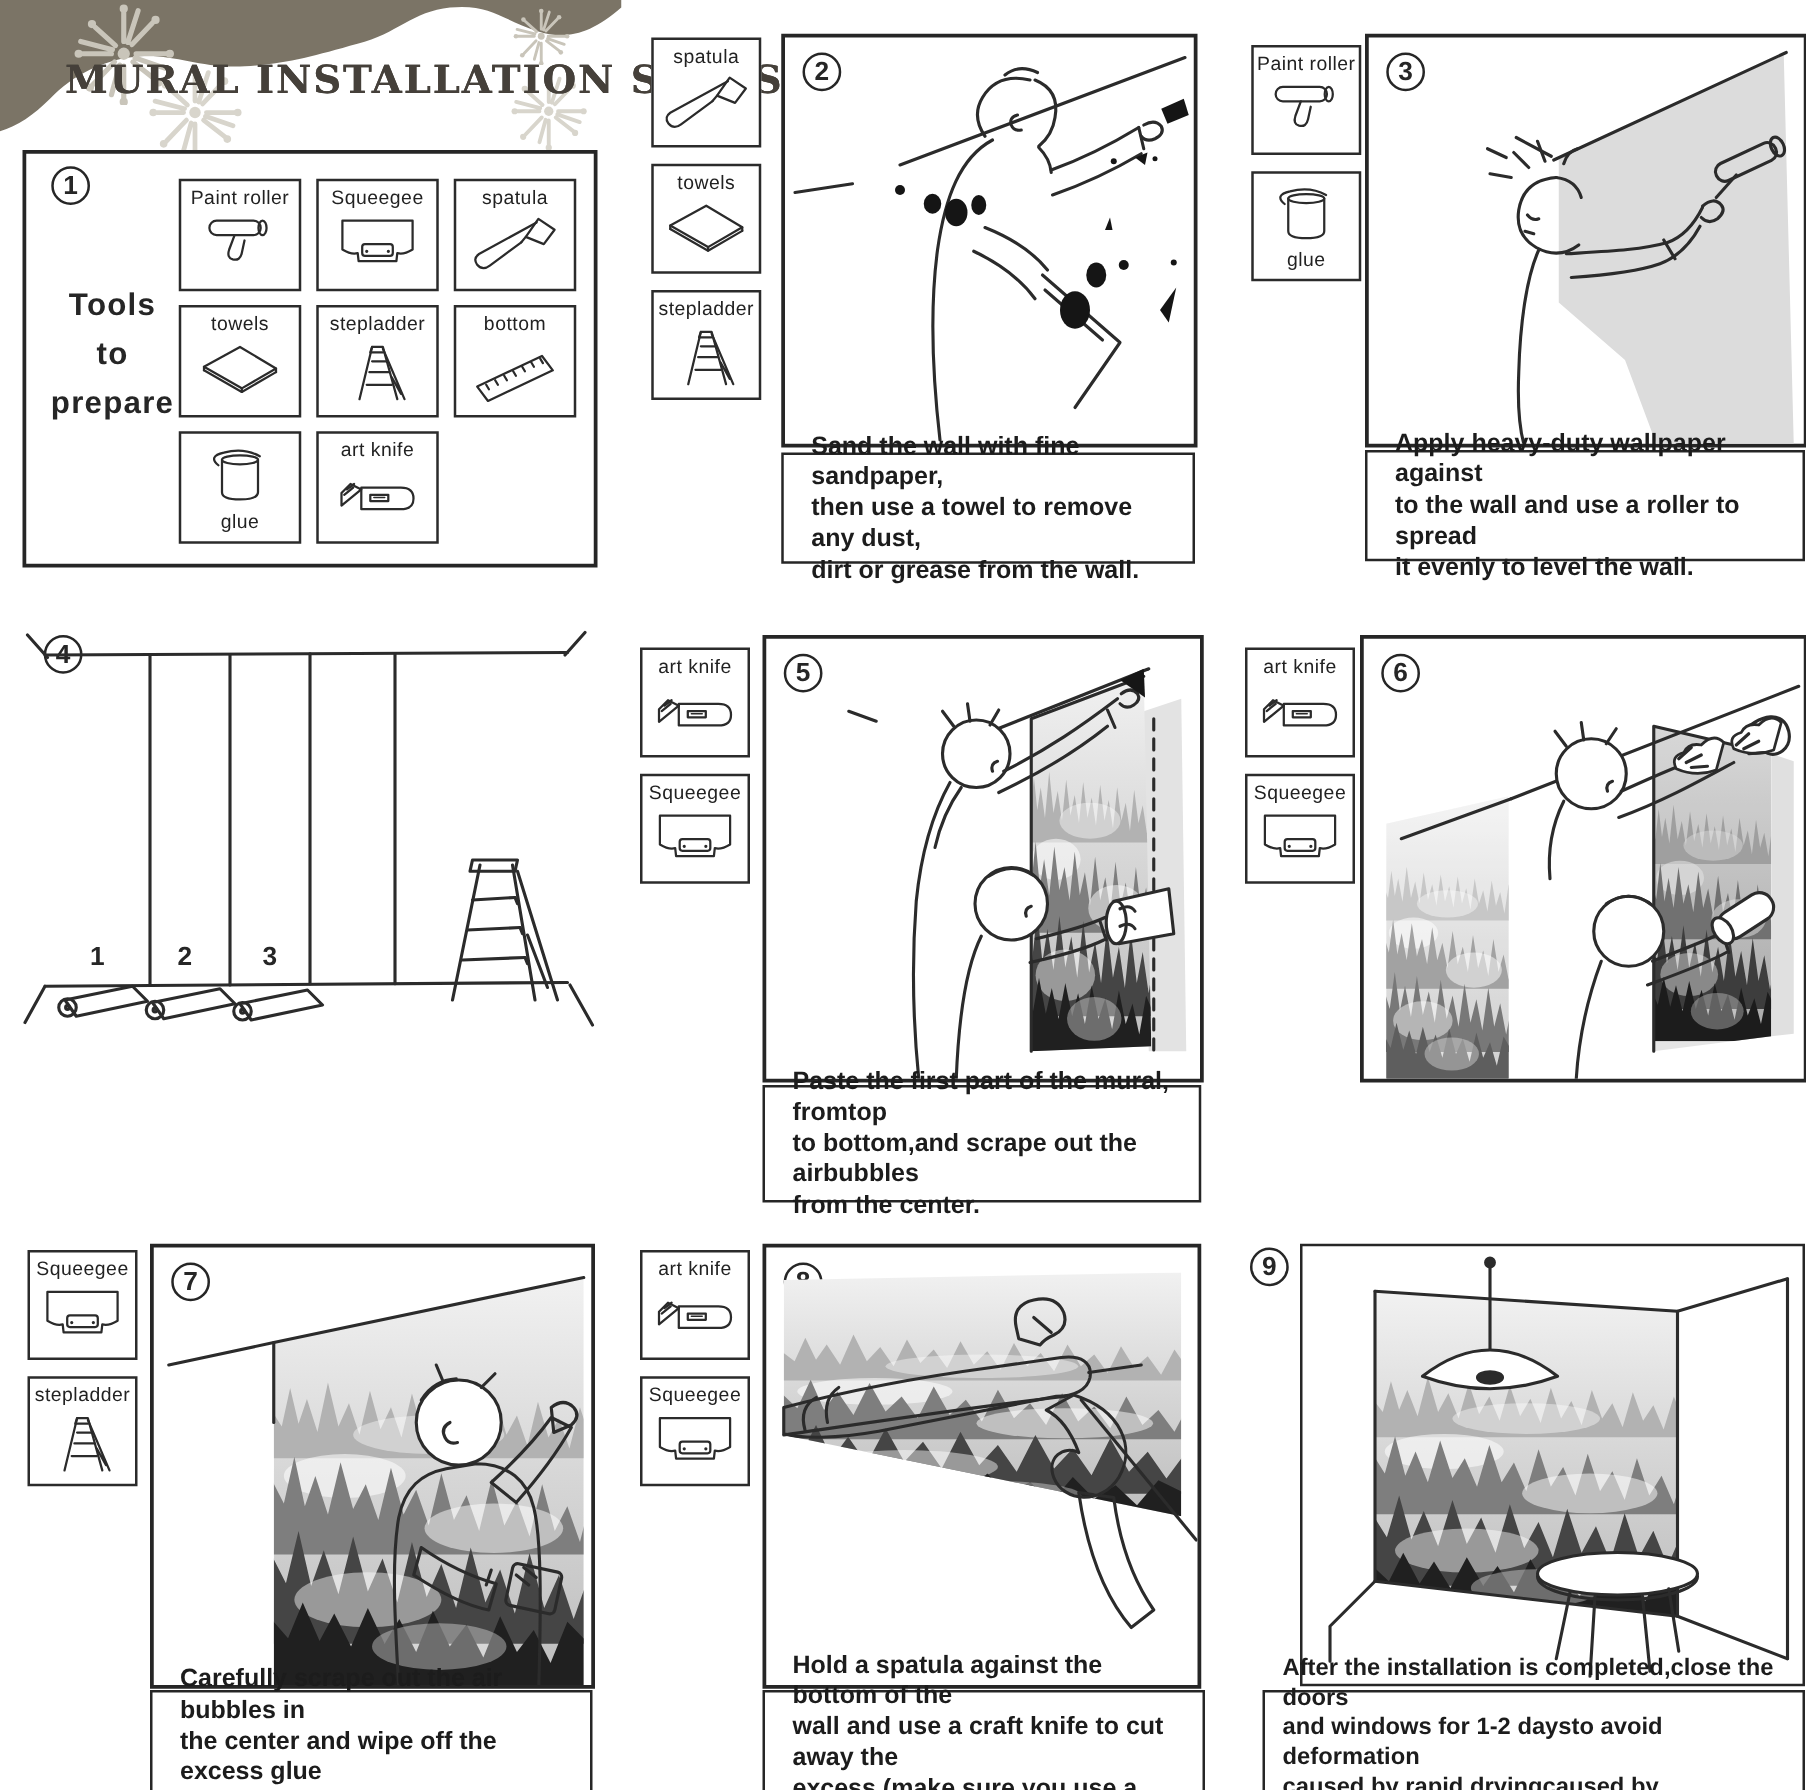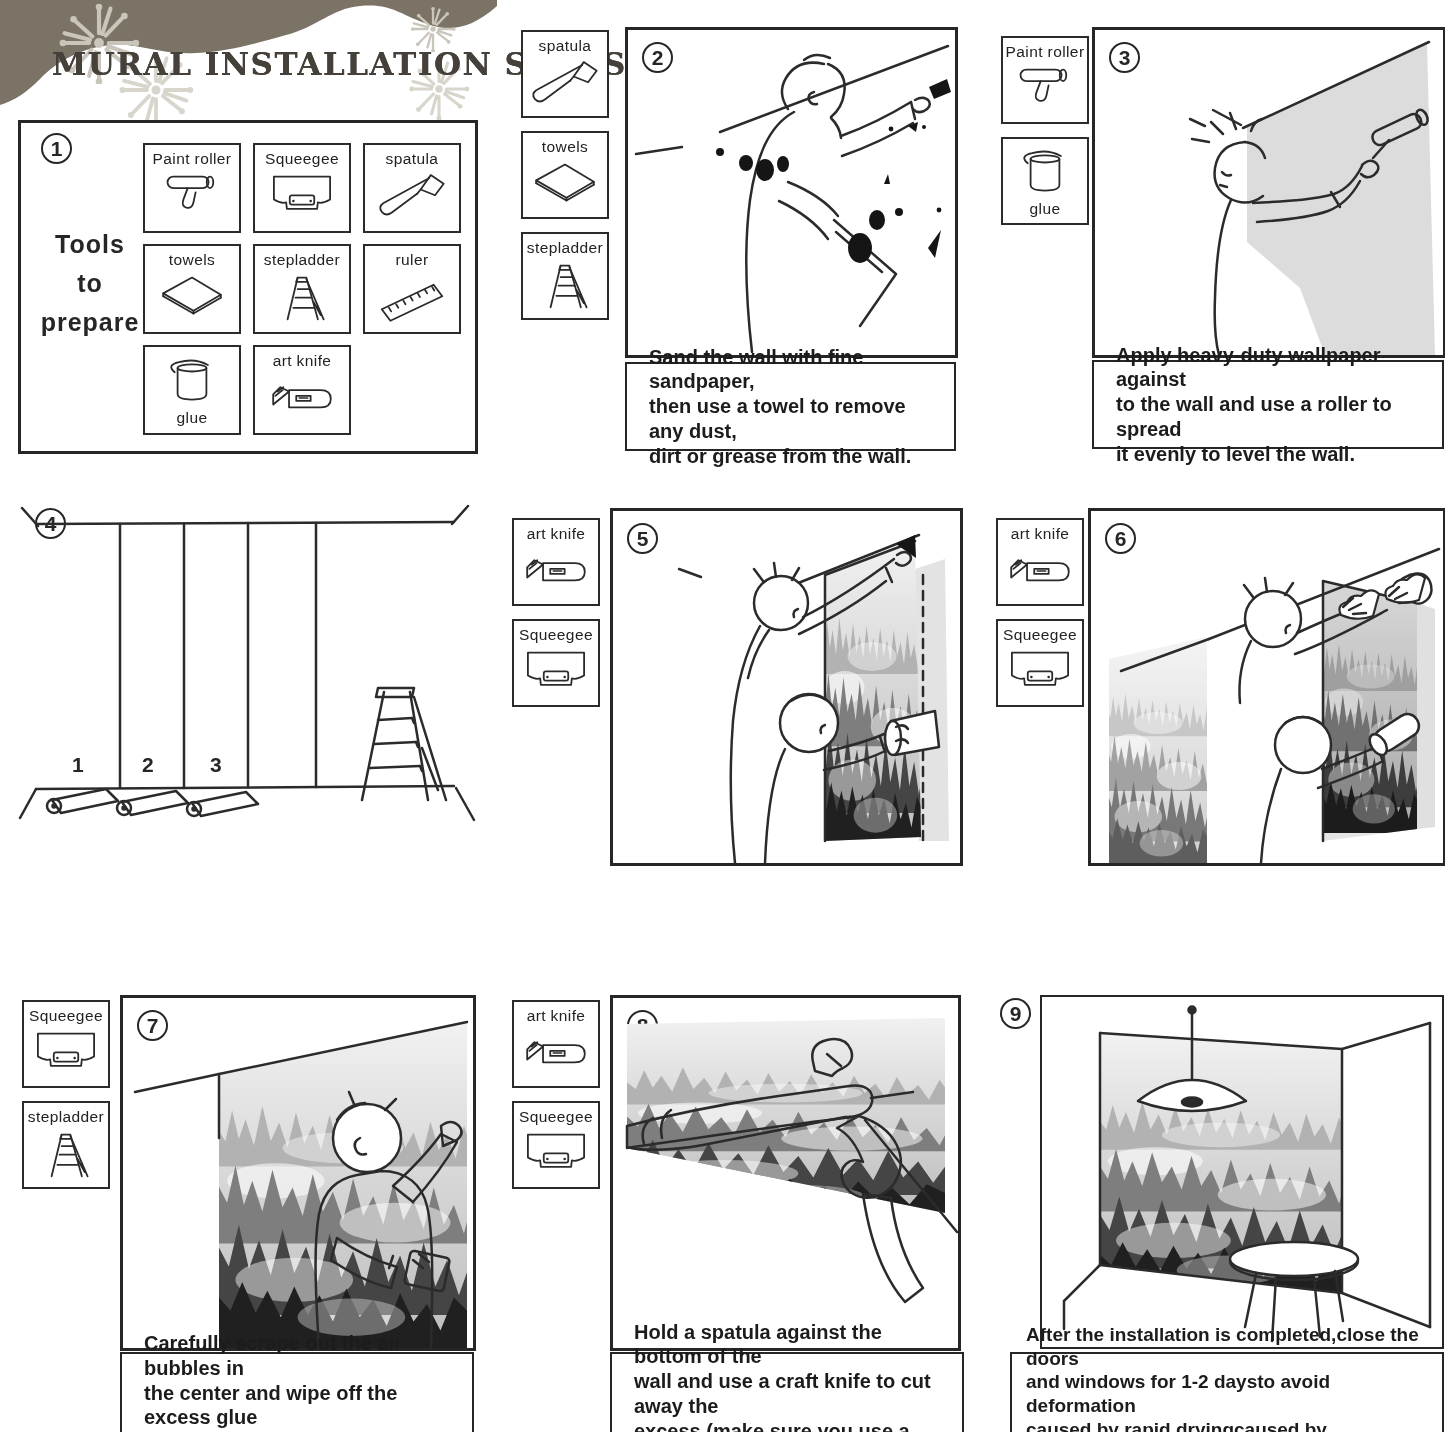--- a/index.html
+++ b/index.html
@@ -212,21 +212,21 @@
             <use href="#sym-towels"></use>
           </svg>
   </div>
         <div class="toolbox">
     <span class="tool-label">stepladder</span>
     <svg class="tool-icon" viewBox="0 0 100 70" aria-hidden="true">
             <use href="#sym-stepladder"></use>
           </svg>
   </div>
         <div class="toolbox">
-    <span class="tool-label">ruler</span>
+    <span class="tool-label">bottom</span>
     <svg class="tool-icon" viewBox="0 0 100 70" aria-hidden="true">
             <use href="#sym-ruler"></use>
           </svg>
   </div>
         <div class="toolbox label-bottom">
     <span class="tool-label">glue</span>
     <svg class="tool-icon" viewBox="0 0 100 70" aria-hidden="true">
             <use href="#sym-glue"></use>
           </svg>
   </div>
@@ -429,20 +429,25 @@
         <path d="M267,226 l5,15"></path>
       </g>
       <g class="ink">
         <path d="M278,210 L322,200 L326,236 L282,244 Z" fill="#fff"></path>
         <ellipse cx="280" cy="227" rx="8" ry="17" fill="#fff"></ellipse>
         <path d="M283,216 q8,-4 12,2 M283,230 q8,-4 12,2"></path>
       </g>
       <polygon points="283,33 302,24 303,47" fill="#161616" stroke="none"></polygon>
     </svg>
   </div>
+  <div class="abs caption" style="left:610px;top:868px;width:347px;height:90px">
+    <span class="cap-t">Paste the first part of the mural, fromtop
+ to bottom,and scrape out the airbubbles
+from the center.</span>
+  </div>
 
   <div class="abs tool-col" style="left:996px;top:518px">
       <div class="toolbox">
     <span class="tool-label">art knife</span>
     <svg class="tool-icon" viewBox="0 0 100 70" aria-hidden="true">
           <use href="#sym-art-knife"></use>
         </svg>
   </div>
       <div class="toolbox">
     <span class="tool-label">Squeegee</span>

